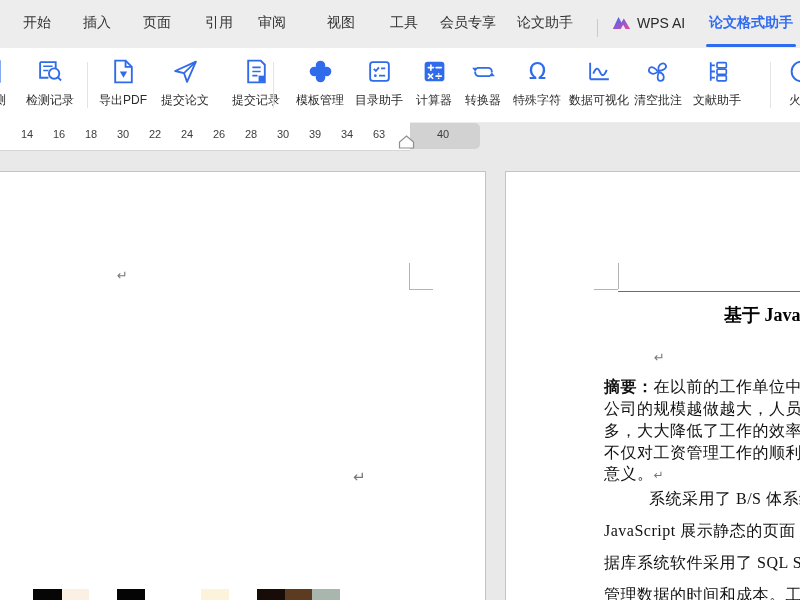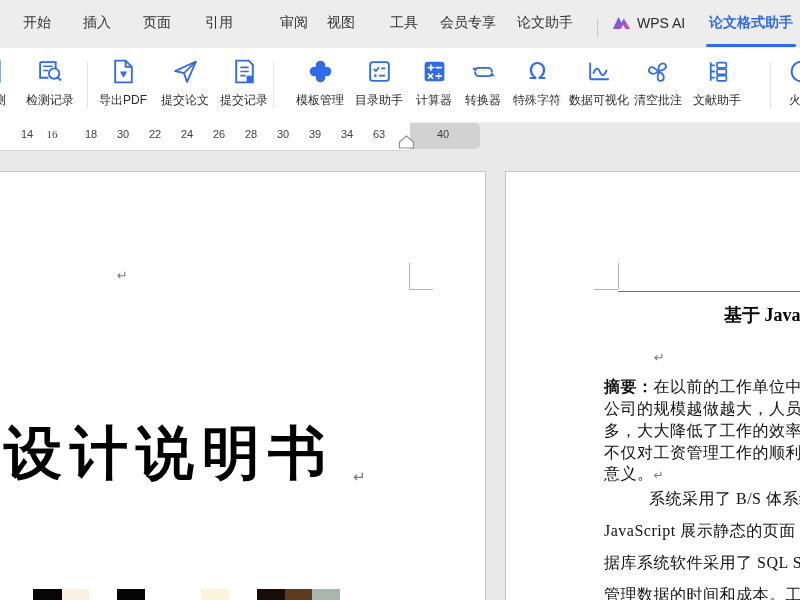--- a/index.html
+++ b/index.html
@@ -59,21 +59,21 @@
 </style>
 </head>
 <body>
 
 <div class="menubar">
   <div>
       <span class="mtab" style="left: 37px;">开始</span>
       <span class="mtab" style="left: 97px;">插入</span>
       <span class="mtab" style="left: 157px; text-align: right;">页面</span>
       <span class="mtab" style="left: 219px;">引用</span>
-      <span class="mtab" style="left: 294px;">审阅</span>
+      <span class="mtab" style="left: 272px;">审阅</span>
       <span class="mtab" style="left: 341px;">视图</span>
       <span class="mtab" style="left: 404px;">工具</span>
       <span class="mtab" style="left: 468px;">会员专享</span>
       <span class="mtab" style="left: 545px;">论文助手</span>
     </div>
   <div class="menu-divider" style="left: 597px;"></div>
   <div class="wps-ai">
     <svg width="19" height="17" viewBox="0 0 22 17">
       <defs>
         <linearGradient id="aiGrad" x1="0" y1="0" x2="1" y2="1">
@@ -123,21 +123,21 @@
       </div>
       <div class="titem" style="left: 185px;">
         <div class="ticon">
           <svg viewBox="0 0 26 26">
             <path d="M3 12.5 L23 3.5 L14.5 23 L11.5 14.5 Z" fill="none" stroke="#2f6bea" stroke-width="1.8" stroke-linejoin="round"></path>
             <path d="M23 3.5 L11.5 14.5" stroke="#2f6bea" stroke-width="1.6"></path>
           </svg>
         </div>
         <span class="tlabel">提交论文</span>
       </div>
-      <div class="titem" style="left: 244px; text-align: center;">
+      <div class="titem" style="left: 256px; text-align: center;">
         <div class="ticon">
           <svg viewBox="0 0 26 26">
             <path d="M5 2.5h12l4 4v17H5z" fill="none" stroke="#2f6bea" stroke-width="1.8"></path>
             <path d="M9 9h8M9 13h8M9 17h5" stroke="#2f6bea" stroke-width="1.6"></path>
             <rect x="15" y="17" width="6" height="6" fill="#2f6bea"></rect>
           </svg>
         </div>
         <span class="tlabel">提交记录</span>
       </div>
       <div class="titem" style="left: 320px;">
@@ -238,21 +238,21 @@
 <div class="tb-divider" style="left: 87px;"></div>
     <div class="tb-divider" style="left: 273px;"></div>
     <div class="tb-divider" style="left: 770px;"></div>
   </div>
 
 <div class="ruler">
   <div class="ruler-white"></div>
   <div class="ruler-grey"></div>
   <div>
       <span class="rnum" style="left: 27px;">14</span>
-      <span class="rnum" style="left: 52px; font-family: Liberation Serif, serif;">16</span>
+      <span class="rnum" style="left: 59px;">16</span>
       <span class="rnum" style="left: 91px;">18</span>
       <span class="rnum" style="left: 123px;">30</span>
       <span class="rnum" style="left: 155px;">22</span>
       <span class="rnum" style="left: 187px;">24</span>
       <span class="rnum" style="left: 219px;">26</span>
       <span class="rnum" style="left: 251px;">28</span>
       <span class="rnum" style="left: 283px;">30</span>
       <span class="rnum" style="left: 315px;">39</span>
       <span class="rnum" style="left: 347px;">34</span>
       <span class="rnum" style="left: 379px;">63</span>
@@ -261,21 +261,20 @@
   <svg class="rmarker" viewBox="0 0 17 14">
     <path d="M8.5 1 L15.5 7 L15.5 13 L1.5 13 L1.5 7 Z" fill="#fdfdfd" stroke="#8f8f8f" stroke-width="1.2"></path>
   </svg>
 </div>
 
 <div class="page page-left">
   <span class="pilcrow" style="left:256px;top:96px;">↵</span>
 
   <div class="cmark" style="left:548px;top:91px;width:1px;height:26px;"></div>
   <div class="cmark" style="left:548px;top:117px;width:24px;height:1px;"></div>
-  <div class="doc-title-left">设计说明书</div>
   <span class="title-pilcrow">↵</span>
   <div>
       <div class="swatch" style="left: 172px; width: 29px; background: rgb(6, 6, 6);"></div>
       <div class="swatch" style="left: 201px; width: 27px; background: rgb(251, 240, 228);"></div>
       <div class="swatch" style="left: 256px; width: 28px; background: rgb(5, 5, 5);"></div>
       <div class="swatch" style="left: 340px; width: 28px; background: rgb(251, 243, 218);"></div>
       <div class="swatch" style="left: 396px; width: 28px; background: rgb(23, 12, 7);"></div>
       <div class="swatch" style="left: 424px; width: 27px; background: rgb(93, 59, 32);"></div>
       <div class="swatch" style="left: 451px; width: 28px; background: rgb(169, 182, 174);"></div>
     </div>

